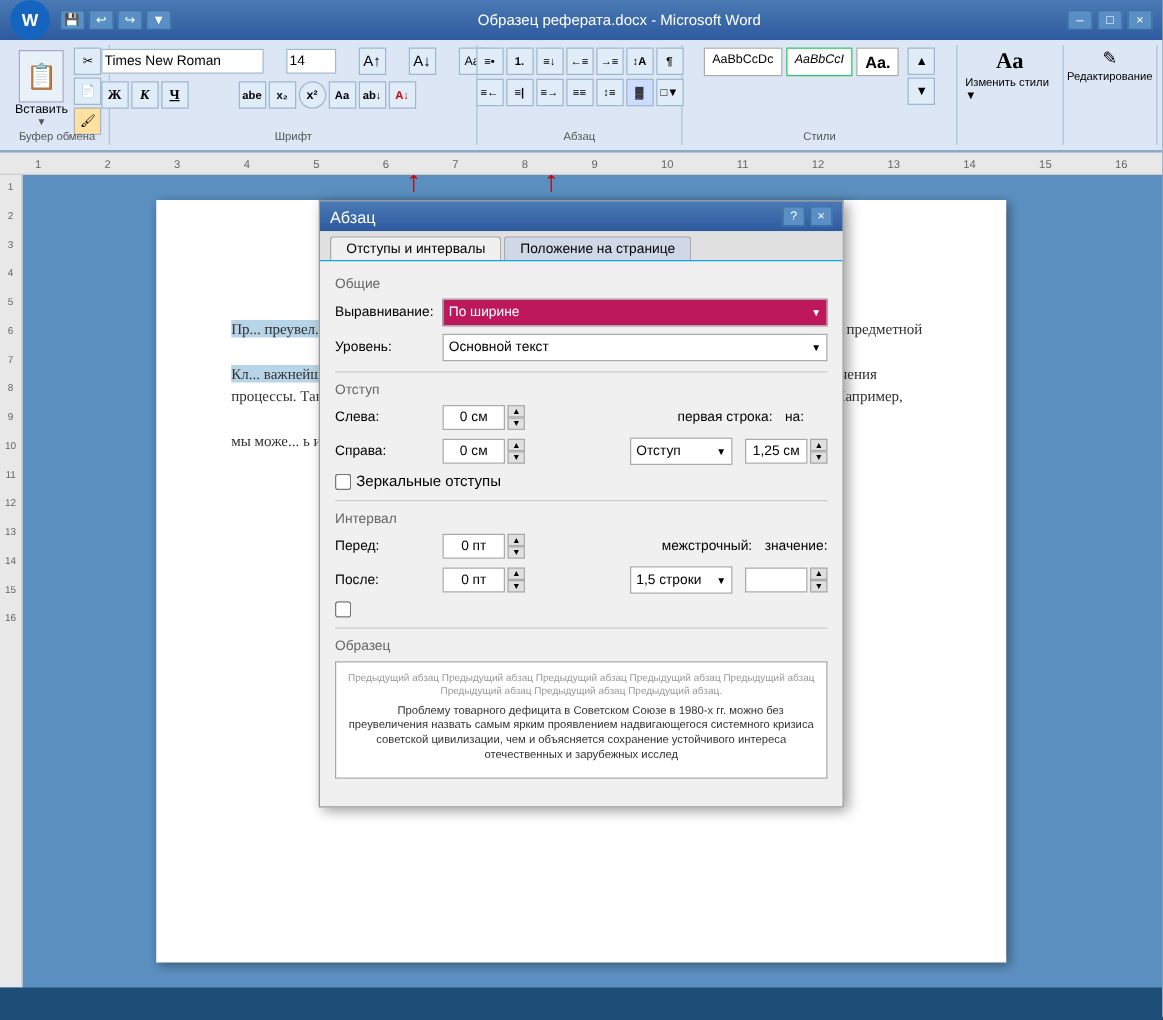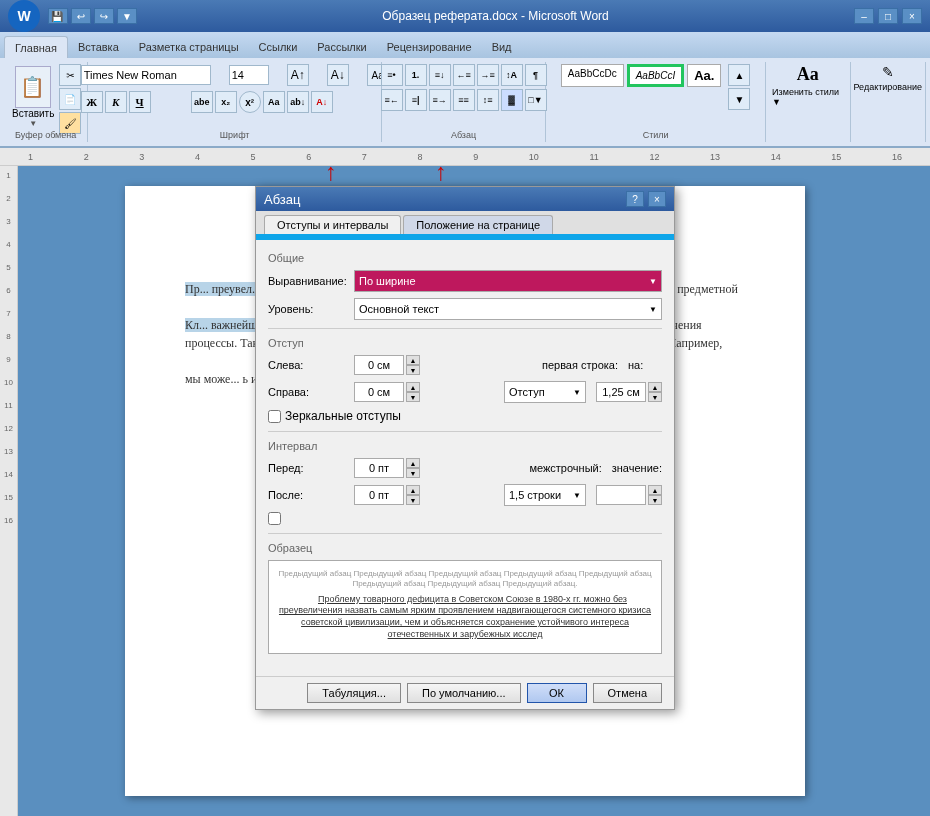--- a/index.html
+++ b/index.html
@@ -254,21 +254,21 @@
       background: #5a8fc5;
       border: 1px solid #3a6fa5;
       color: white;
       font-size: 10px;
       cursor: pointer;
       display: flex; align-items: center; justify-content: center;
     }
     .dialog-tabs {
       display: flex;
       background: #e0e0e0;
-      border-bottom: 6px solid #0ea5e9;
+      border-bottom: 1px solid #0ea5e9;
       padding: 4px 8px 0;
       gap: 2px;
     }
     .dialog-tab {
       padding: 3px 12px;
       border: 1px solid #aaa;
       border-bottom: none;
       background: #d0d8e8;
       cursor: pointer;
       font-size: 11px;
@@ -354,21 +354,21 @@
       padding: 8px;
       margin-bottom: 10px;
       background: white;
       font-size: 9px;
       color: #555;
       line-height: 1.3;
       min-height: 80px;
       text-align: center;
     }
     .sample-text-gray { color: #999; font-size: 8px; }
-    .sample-text-main { font-size: 9px; color: #333; text-decoration: underline; }
+    .sample-text-main { font-size: 9px; color: #333; }
     .sample-text-italic { font-style: italic; font-size: 8px; color: #999; }
     .dialog-footer {
       display: flex;
       justify-content: flex-end;
       padding: 6px 12px;
       gap: 6px;
       background: #f0f0f0;
       border-top: 1px solid #ccc;
     }
     .dialog-btn {
@@ -399,29 +399,20 @@
   </div>
   <div class="title-bar-title">Образец реферата.docx - Microsoft Word</div>
   <div class="title-bar-controls">
     <div class="title-bar-btn">–</div>
     <div class="title-bar-btn">□</div>
     <div class="title-bar-btn">×</div>
   </div>
 </div>
 
 <div class="ribbon-container">
-  <div class="ribbon-tabs">
-    <div class="ribbon-tab active">Главная</div>
-    <div class="ribbon-tab">Вставка</div>
-    <div class="ribbon-tab">Разметка страницы</div>
-    <div class="ribbon-tab">Ссылки</div>
-    <div class="ribbon-tab">Рассылки</div>
-    <div class="ribbon-tab">Рецензирование</div>
-    <div class="ribbon-tab">Вид</div>
-  </div>
 
   <div class="ribbon-content">
 
     <div class="ribbon-group">
       <div class="ribbon-group-content">
         <div class="paste-btn">
           <div class="paste-icon">📋</div>
           <div class="paste-label">Вставить</div>
           <div style="font-size:8px;color:#555;">▼</div>
         </div>
@@ -479,21 +470,21 @@
           <div class="fmt-btn" style="font-size:9px;">□▼</div>
         </div>
       </div>
       <div class="ribbon-group-label">Абзац</div>
     </div>
 
     <div class="ribbon-group" style="min-width:220px;">
       <div class="ribbon-group-content">
         <div style="display:flex;gap:3px;">
           <div style="padding:3px 6px;background:white;border:1px solid #aaa;font-size:10px;">AaBbCcDc</div>
-          <div style="padding:3px 6px;background:white;border:3px solid #22c55e;font-size:10px;font-style:italic;">AaBbCcI</div>
+          <div style="padding:3px 6px;background:white;border:1px solid #22c55e;font-size:10px;font-style:italic;">AaBbCcI</div>
           <div style="padding:3px 6px;background:white;border:1px solid #aaa;font-size:13px;font-weight:bold;">Aa.</div>
         </div>
         <div style="display:flex;flex-direction:column;gap:2px;padding-left:4px;">
           <div class="small-btn">▲</div>
           <div class="small-btn">▼</div>
         </div>
       </div>
       <div class="ribbon-group-label">Стили</div>
     </div>
 
@@ -703,21 +694,15 @@
         <div class="separator"></div>
 
         <div class="dialog-section-label">Образец</div>
 
         <div class="sample-box">
           <div class="sample-text-gray">Предыдущий абзац Предыдущий абзац Предыдущий абзац Предыдущий абзац Предыдущий абзац Предыдущий абзац Предыдущий абзац Предыдущий абзац.</div>
           <div class="sample-text-main" style="text-indent:15px;margin:4px 0;">Проблему товарного дефицита в Советском Союзе в 1980-х гг. можно без преувеличения назвать самым ярким проявлением надвигающегося системного кризиса советской цивилизации, чем и объясняется сохранение устойчивого интереса отечественных и зарубежных исслед</div>
         </div>
       </div>
 
-      <div class="dialog-footer">
-        <button class="dialog-btn">Табуляция...</button>
-        <button class="dialog-btn">По умолчанию...</button>
-        <button class="dialog-btn ok-btn">ОК</button>
-        <button class="dialog-btn">Отмена</button>
-      </div>
     </div>
   </div>
 </div>
 
 </body></html>

